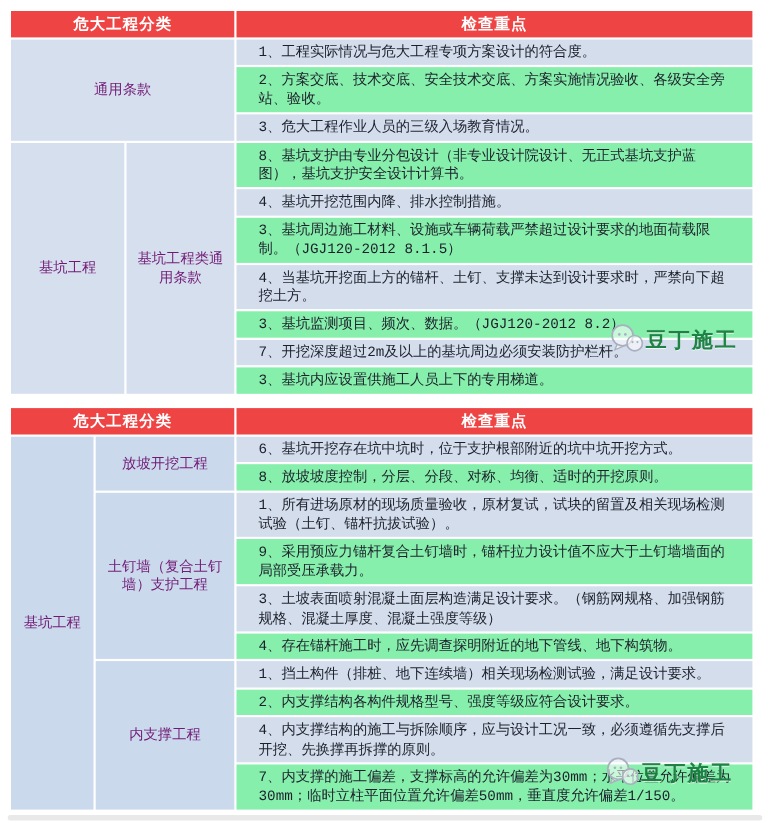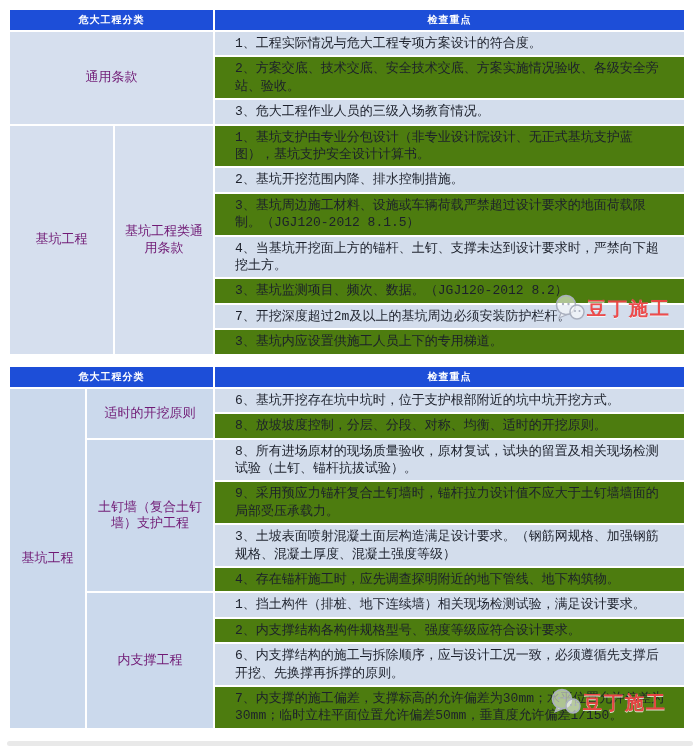--- a/index.html
+++ b/index.html
@@ -8,41 +8,41 @@
     font-family:"Liberation Sans","DejaVu Sans",sans-serif;
     -webkit-font-smoothing:antialiased;
   }
   .page{padding:8px 8px 0 8px;position:relative;}
   table.tbl{
     border-collapse:separate;border-spacing:2px;
     width:678px;table-layout:fixed;background:#ffffff;
   }
   table.tbl + table.tbl{margin-top:9px;}
   th.hd{
-    background:#1d4ed8;color:#ffffff;font-weight:bold;font-size:10px;
+    background:#ef4444;color:#ffffff;font-weight:bold;font-size:14px;
     padding:3px 4px;text-align:center;letter-spacing:1px;
   }
   td.item{
     font-size:13px;color:#1c202b;line-height:1.34;
     padding:3px 20px;vertical-align:middle;overflow-wrap:anywhere;font-family:Liberation Mono, monospace;
   }
   td.cat{
     font-size:13px;color:#701a75;text-align:center;vertical-align:middle;
     line-height:1.3;padding:0 4px;overflow-wrap:anywhere;
   }
   .band-dark{background:#d3ddec;}
-  .band-light{background:#4d7c0f;margin-left:11px;}
+  .band-light{background:#86efac;margin-left:11px;}
   .cat-t1{background:#d6dfee;}
   .cat-t2{background:#cbd9ec;}
   .watermark{
     position:absolute;display:flex;align-items:center;gap:1px;
     z-index:5;pointer-events:none;
   }
   .wm-text{
-    font-size:19px;font-weight:bold;color:#ef4444;letter-spacing:2px;
+    font-size:19px;font-weight:bold;color:#15803d;letter-spacing:2px;
     text-shadow:0 1px 0 rgba(255,255,255,0.8), 0 0 1px rgba(120,128,150,0.5);
     opacity:0.95;
   }
   .bottom-strip{
     position:absolute;left:7px;top:741px;width:686px;height:5px;
     background:#e9e9e9;border-radius:3px;
   }
 </style>
 </head>
 <body>
@@ -66,24 +66,24 @@
     </tr>
     <tr>
           <td class="item band-light">2、方案交底、技术交底、安全技术交底、方案实施情况验收、各级安全旁站、验收。</td>
         </tr>
     <tr>
           <td class="item band-dark">3、危大工程作业人员的三级入场教育情况。</td>
         </tr>
     <tr>
       <td class="cat cat-t1" rowspan="7">基坑工程</td>
       <td class="cat cat-t1" rowspan="7">基坑工程类通用条款</td>
-      <td class="item band-light">1、基坑支护由专业分包设计（非专业设计院设计、无正式基坑支护蓝图），基坑支护安全设计计算书。</td>
+      <td class="item band-light">8、基坑支护由专业分包设计（非专业设计院设计、无正式基坑支护蓝图），基坑支护安全设计计算书。</td>
     </tr>
     <tr>
-          <td class="item band-dark">2、基坑开挖范围内降、排水控制措施。</td>
+          <td class="item band-dark">4、基坑开挖范围内降、排水控制措施。</td>
         </tr>
     <tr>
           <td class="item band-light">3、基坑周边施工材料、设施或车辆荷载严禁超过设计要求的地面荷载限制。（JGJ120-2012 8.1.5）</td>
         </tr>
     <tr>
           <td class="item band-dark">4、当基坑开挖面上方的锚杆、土钉、支撑未达到设计要求时，严禁向下超挖土方。</td>
         </tr>
     <tr>
           <td class="item band-light">3、基坑监测项目、频次、数据。（JGJ120-2012 8.2）</td>
         </tr>
@@ -102,48 +102,48 @@
         <col style="width:126px">
         <col>
       </colgroup>
     <tbody>
         <tr>
       <th class="hd" colspan="2">危大工程分类</th>
       <th class="hd">检查重点</th>
     </tr>
     <tr>
       <td class="cat cat-t2" rowspan="10">基坑工程</td>
-      <td class="cat cat-t2" rowspan="2">适时的开挖原则</td>
+      <td class="cat cat-t2" rowspan="2">放坡开挖工程</td>
       <td class="item band-dark">6、基坑开挖存在坑中坑时，位于支护根部附近的坑中坑开挖方式。</td>
     </tr>
     <tr>
           <td class="item band-light">8、放坡坡度控制，分层、分段、对称、均衡、适时的开挖原则。</td>
         </tr>
     <tr>
       <td class="cat cat-t2" rowspan="4">土钉墙（复合土钉墙）支护工程</td>
-      <td class="item band-dark">8、所有进场原材的现场质量验收，原材复试，试块的留置及相关现场检测试验（土钉、锚杆抗拔试验）。</td>
+      <td class="item band-dark">1、所有进场原材的现场质量验收，原材复试，试块的留置及相关现场检测试验（土钉、锚杆抗拔试验）。</td>
     </tr>
     <tr>
           <td class="item band-light">9、采用预应力锚杆复合土钉墙时，锚杆拉力设计值不应大于土钉墙墙面的局部受压承载力。</td>
         </tr>
     <tr>
           <td class="item band-dark">3、土坡表面喷射混凝土面层构造满足设计要求。（钢筋网规格、加强钢筋规格、混凝土厚度、混凝土强度等级）</td>
         </tr>
     <tr>
           <td class="item band-light">4、存在锚杆施工时，应先调查探明附近的地下管线、地下构筑物。</td>
         </tr>
     <tr>
       <td class="cat cat-t2" rowspan="4">内支撑工程</td>
       <td class="item band-dark">1、挡土构件（排桩、地下连续墙）相关现场检测试验，满足设计要求。</td>
     </tr>
     <tr>
           <td class="item band-light">2、内支撑结构各构件规格型号、强度等级应符合设计要求。</td>
         </tr>
     <tr>
-          <td class="item band-dark">6、内支撑结构的施工与拆除顺序，应与设计工况一致，必须遵循先支撑后开挖、先换撑再拆撑的原则。</td>
+          <td class="item band-dark">4、内支撑结构的施工与拆除顺序，应与设计工况一致，必须遵循先支撑后开挖、先换撑再拆撑的原则。</td>
         </tr>
     <tr>
           <td class="item band-light">7、内支撑的施工偏差，支撑标高的允许偏差为30mm；水平位置允许偏差为30mm；临时立柱平面位置允许偏差50mm，垂直度允许偏差1/150。</td>
         </tr>
   </tbody>
     </table>
 
 </div>
 
 <div class="watermark" style="left:554px;top:294px;">

